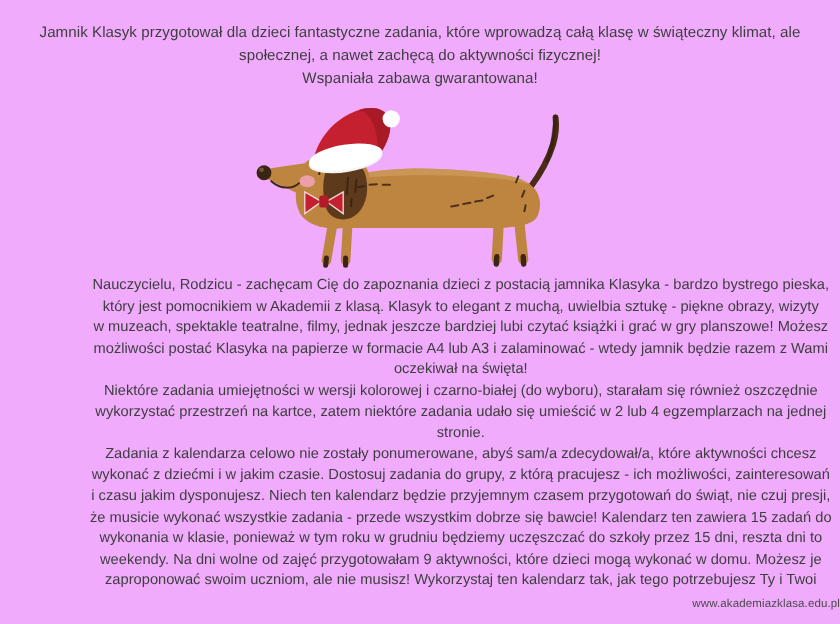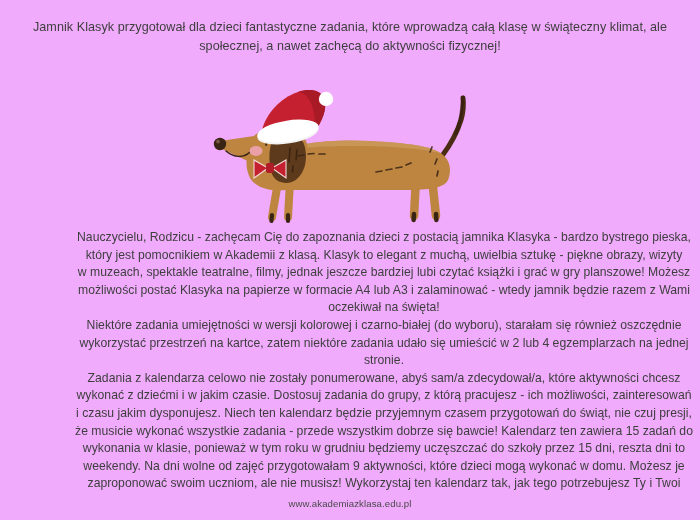--- a/index.html
+++ b/index.html
@@ -55,21 +55,21 @@
     line-height: 17.6px;
     letter-spacing: 0.02px;
     white-space: nowrap;
   }
 
   .footer-block {
     position: absolute;
     top: 493px;
     left: 0;
     width: 700px;
-    text-align: center;
+    text-align: right;
   }
   .footer-url {
     color: #4a4a4a;
     font-size: 9.6px;
     letter-spacing: 0.1px;
   }
 
   
   .illustration {
     position: absolute;
@@ -85,20 +85,21 @@
   }
 </style>
 </head>
 <body>
 
 <div class="page">
 
   <div class="intro-block">
     <div class="intro-line">Jamnik Klasyk przygotował dla dzieci fantastyczne zadania, które wprowadzą całą klasę w świąteczny klimat, ale</div>
     <div class="intro-line">społecznej, a nawet zachęcą do aktywności fizycznej!</div>
+    <div class="intro-line">Wspaniała zabawa gwarantowana!</div>
   </div>
 
   <div class="illustration">
     <svg viewBox="0 0 340 140" xmlns="http://www.w3.org/2000/svg">
 
       <path d="M262 70 C 268 62, 276 50, 281 34 C 283 27, 284 20, 283 12" fill="none" stroke="#4a2c14" stroke-width="5" stroke-linecap="round"></path>
       <path d="M276 48 C 279 40, 281 30, 282 20 C 282.5 16, 283 13, 283 11" fill="none" stroke="#2f1c0d" stroke-width="3.2" stroke-linecap="round" opacity="0.55"></path>
 
       <path d="M236 92 L 234 130" stroke="#bd8540" stroke-width="8.5" stroke-linecap="round" fill="none"></path>
       <path d="M252 92 L 256 130" stroke="#bd8540" stroke-width="8.5" stroke-linecap="round" fill="none"></path>

